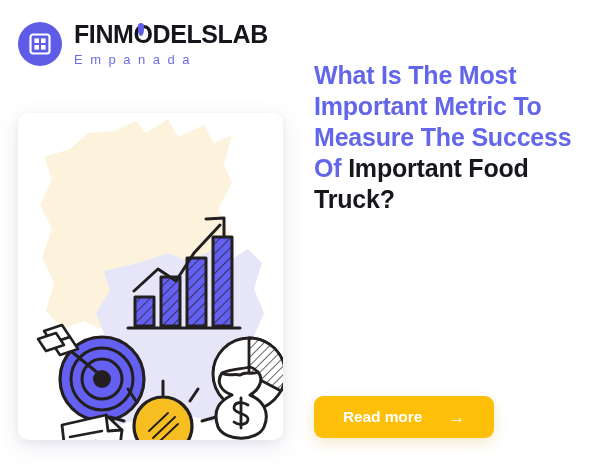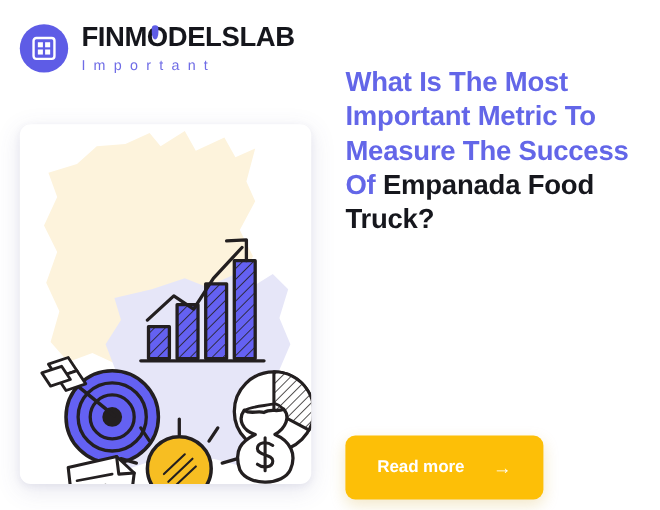--- a/index.html
+++ b/index.html
@@ -78,21 +78,21 @@
     line-height:31px;
     font-weight:bold;
     letter-spacing:-0.2px;
   }
   .headline .lead { color:#6366E8;text-align:right; }
   .headline .topic { color:#16171d; display:inline; }
 
   .cta {
     position:absolute;
     left:314px; top:396px;
-    width:180px; height:58px;
+    width:180px; height:42px;
     border:0;
     border-radius:9px;
     background:#FDBF07;
     color:#ffffff;
     font-family:"Liberation Sans", sans-serif;
     font-size:15.5px;
     font-weight:bold;
     letter-spacing:-0.1px;
     display:flex;
     align-items:center;
@@ -116,21 +116,21 @@
         <rect x="13" y="6.4" width="4.6" height="4.6" fill="#ffffff"></rect>
         <rect x="6.4" y="13" width="4.6" height="4.6" fill="#ffffff"></rect>
         <rect x="13" y="13" width="4.6" height="4.6" fill="#ffffff"></rect>
       </svg>
     </span>
     <span class="brand-words">
       <span class="brand-name">
         <span>FINMODELSLAB</span>
         <i class="drop"></i>
       </span>
-      <span class="brand-sub">Important</span>
+      <span class="brand-sub">Empanada</span>
     </span>
   </div>
 
   <div class="art-card">
     <svg viewBox="0 0 265 327" xmlns="http://www.w3.org/2000/svg">
       <defs>
         <pattern id="hatchBlue" width="7" height="7" patternTransform="rotate(45)" patternUnits="userSpaceOnUse">
           <rect width="7" height="7" fill="#6461F2"></rect>
           <line x1="0" y1="0" x2="0" y2="7" stroke="#231f20" stroke-width="1.5"></line>
         </pattern>
@@ -238,21 +238,21 @@
           <line x1="210" y1="389" x2="216" y2="383"></line>
           <line x1="220" y1="388" x2="226" y2="382"></line>
           <line x1="230" y1="387" x2="236" y2="381"></line>
         </g>
       </g>
     </svg>
   </div>
 
   <div class="content">
     <h1 class="headline">
-      <span class="lead">What Is The Most Important Metric To Measure The Success Of </span><span class="topic">Empanada Food Truck?</span>
+      <span class="lead">What Is The Most Important Metric To Measure The Success Of </span><span class="topic">Important Food Truck?</span>
     </h1>
   </div>
 
   <button class="cta">
     <span>Read more</span>
     <span class="arrow">→</span>
   </button>
 
 </div>
 

